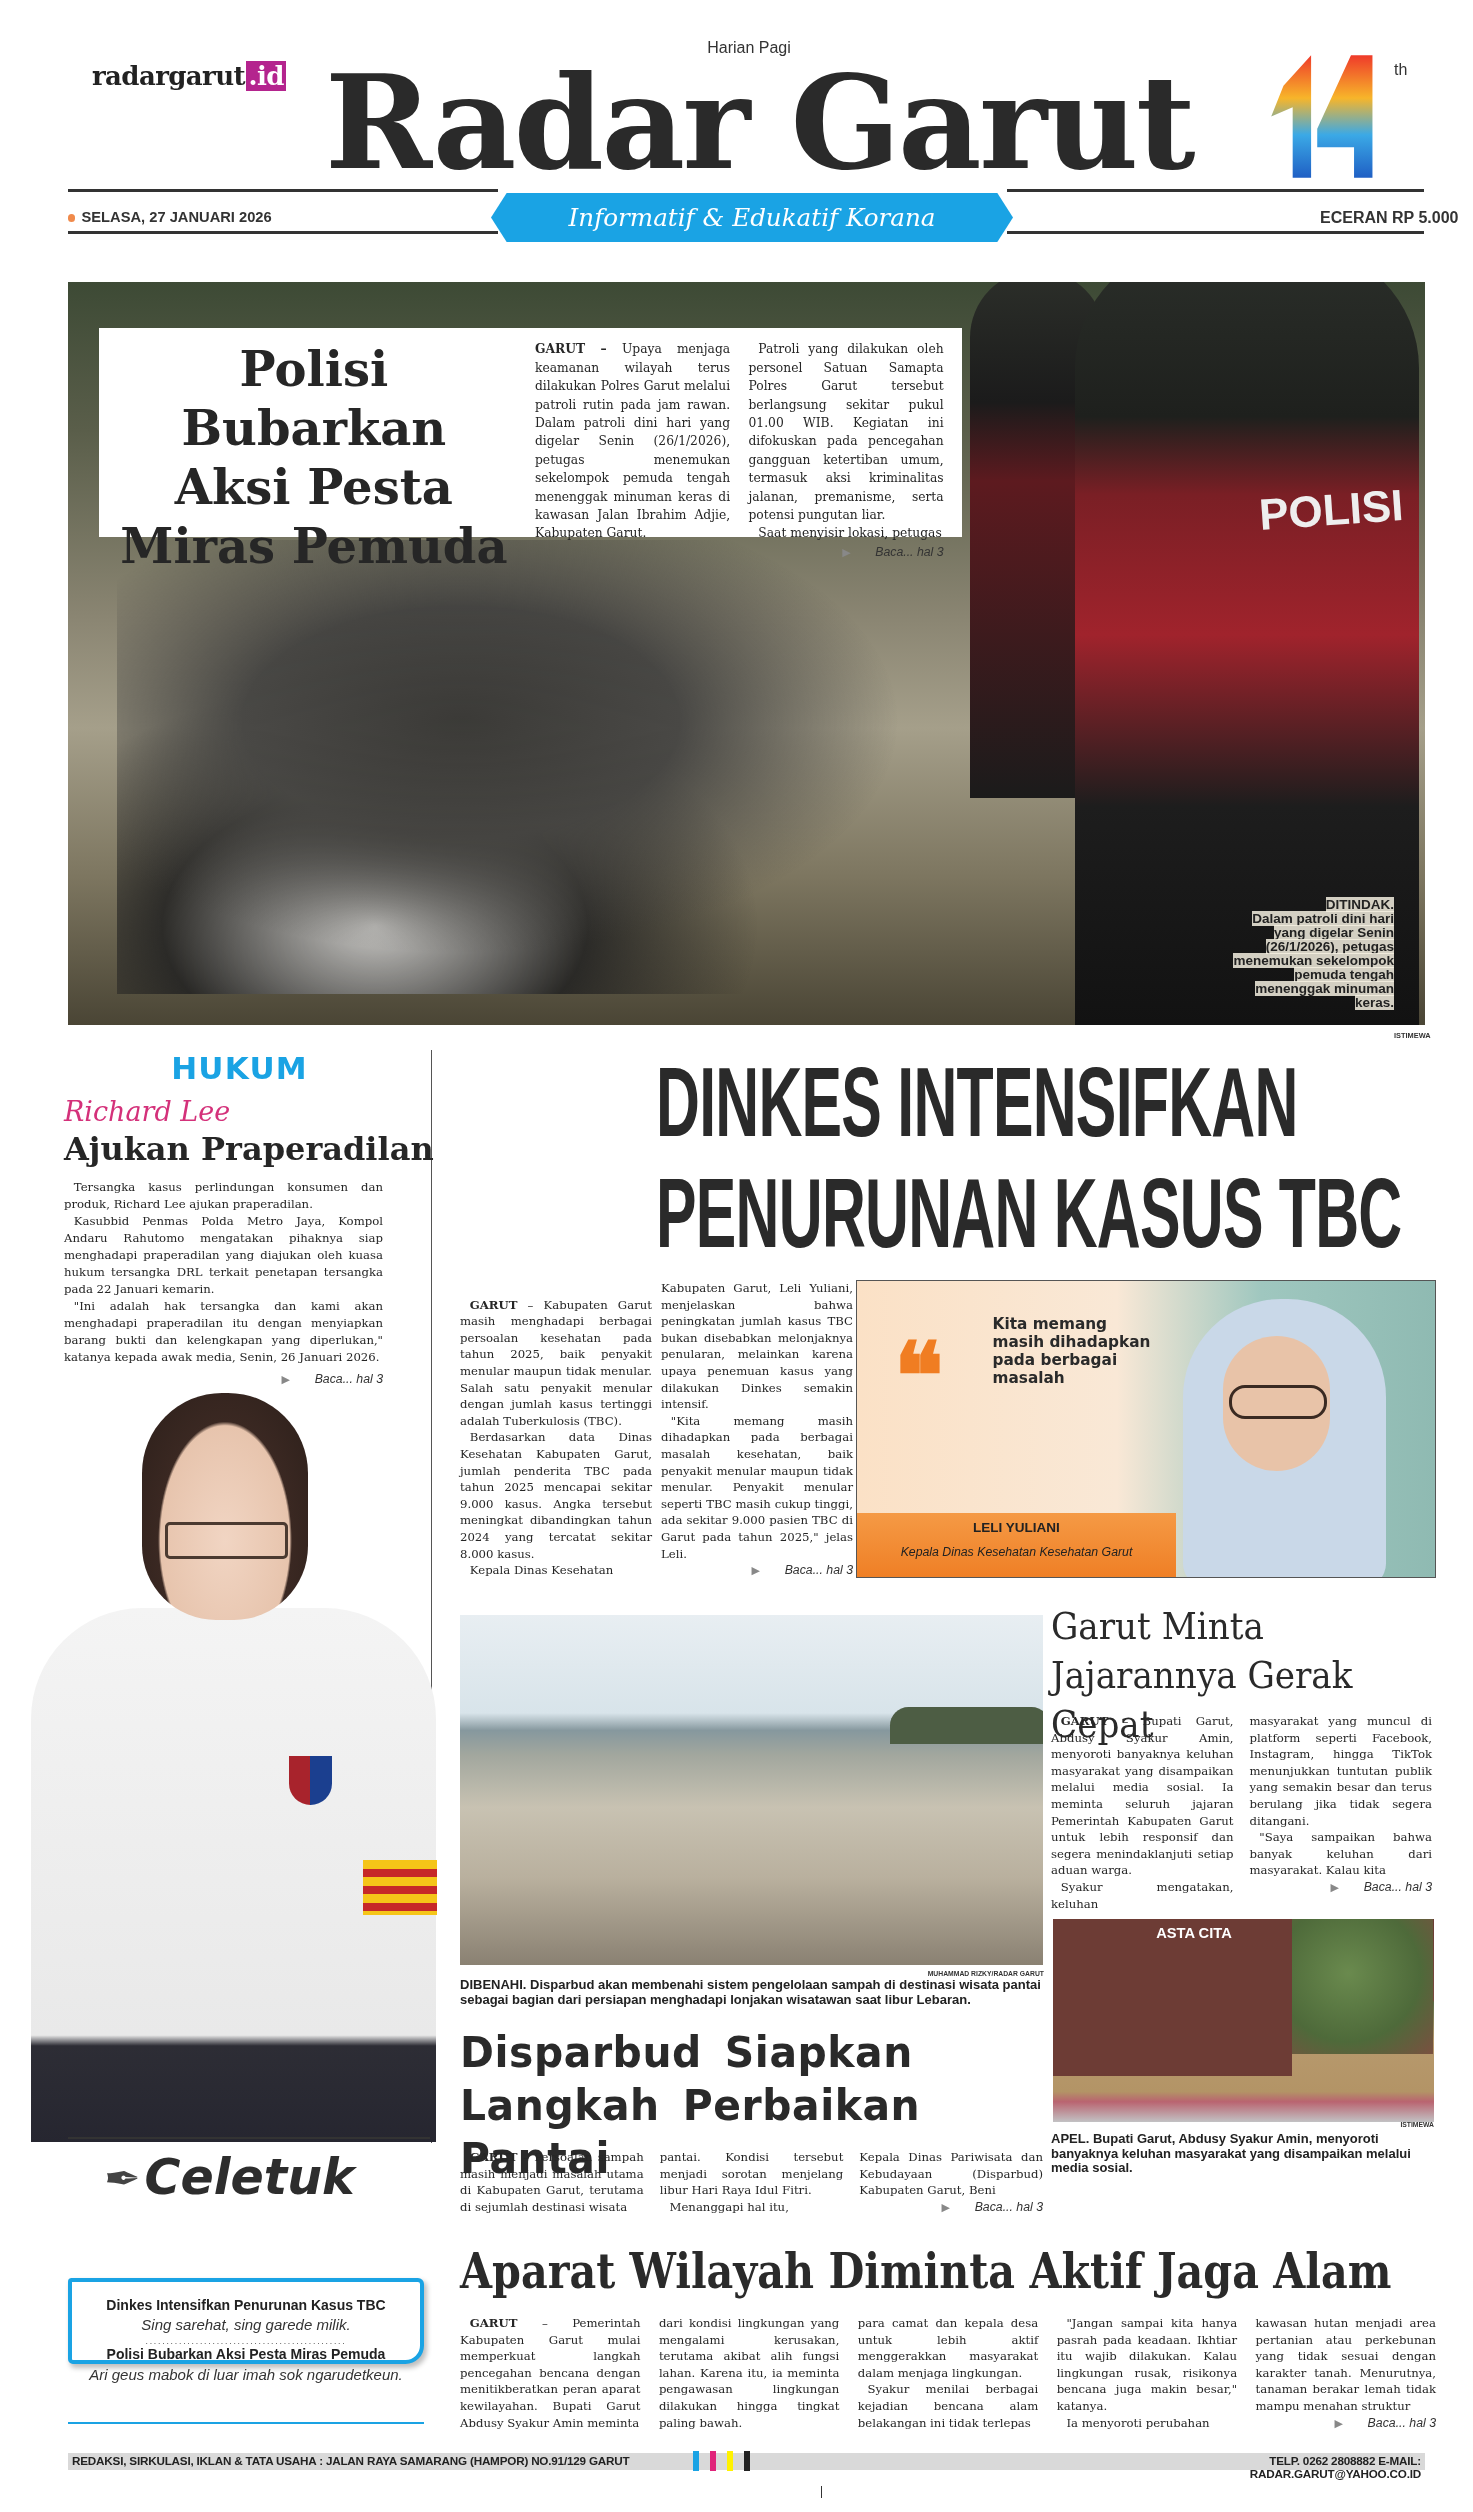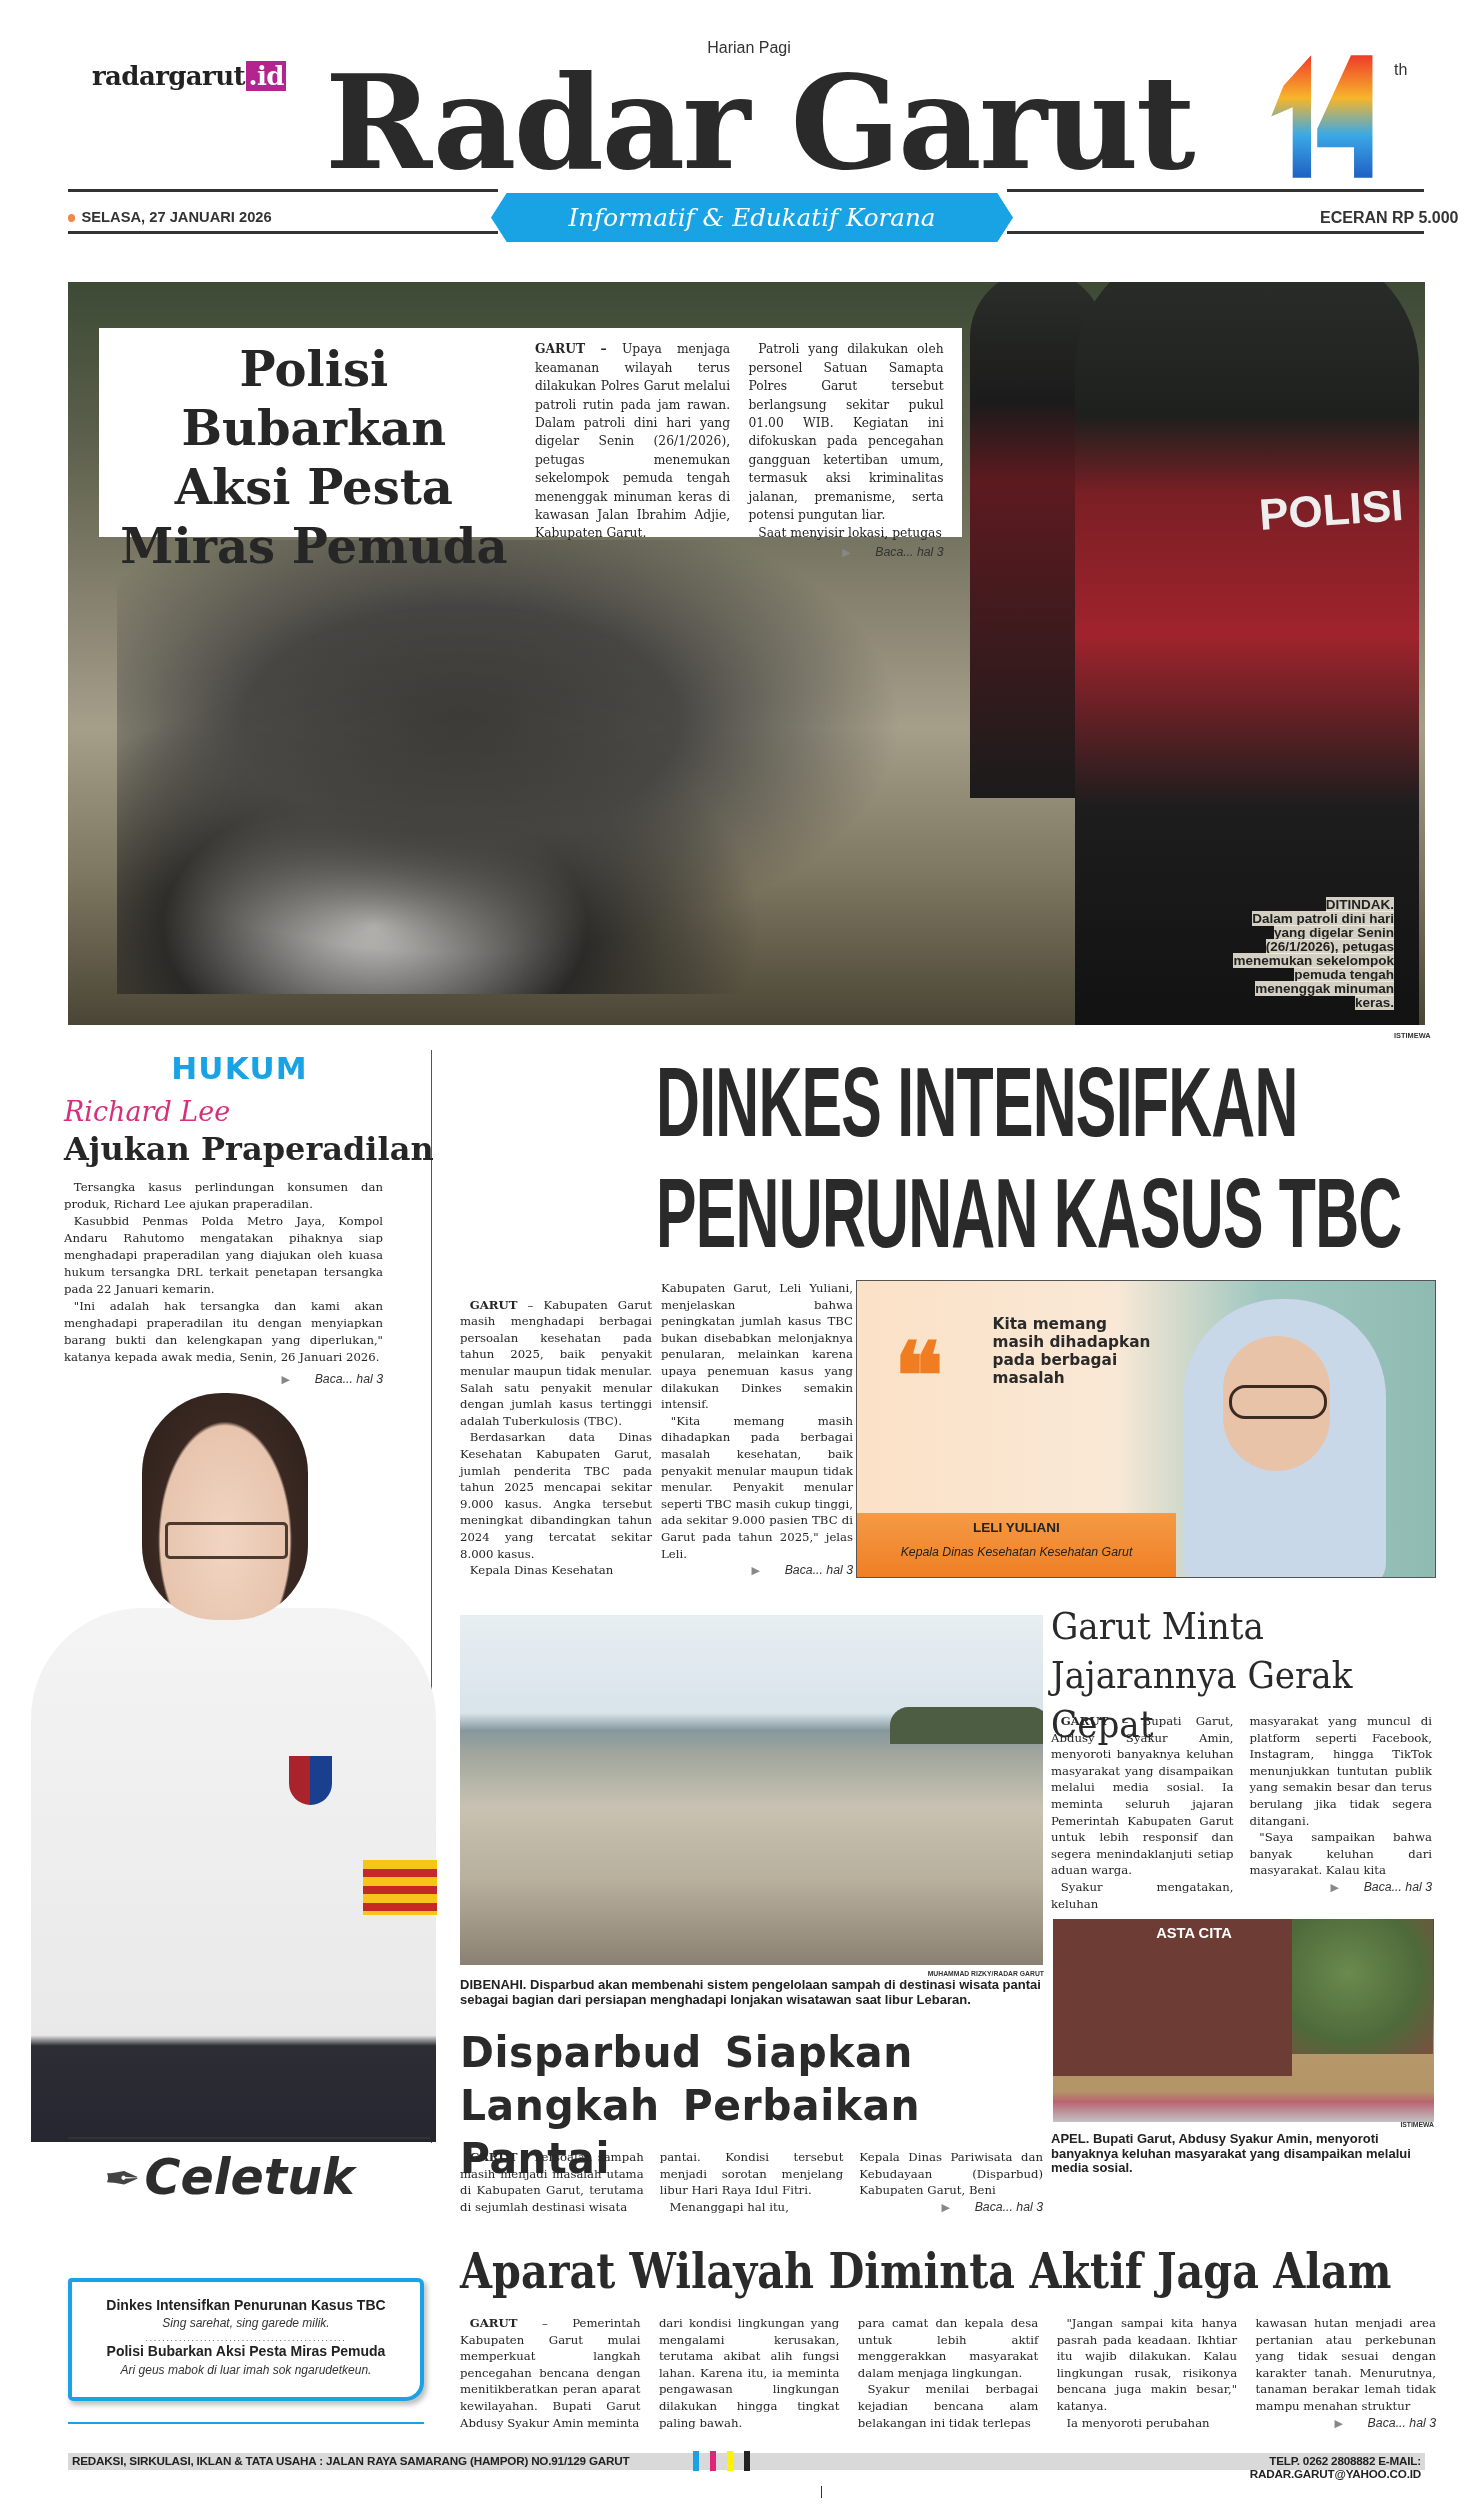--- a/index.html
+++ b/index.html
@@ -50,23 +50,23 @@
   .baca::before { content: "▶"; color: #888; font-style: normal; margin-right: 24.6px; font-size: 11px; }
   .portrait { left: 31px; top: 1381px; width: 405px; height: 761px; }
   .portrait .head { position: absolute; left: 111px; top: 12.3px; width: 166px; height: 227px; border-radius: 80px 80px 74px 74px; background: radial-gradient(ellipse at 50% 65%, #f1d5c3 0%, #e7c4ad 55%, #3a2822 57%, #2c1f1a 100%); }
   .portrait .glasses { position: absolute; left: 134px; top: 141px; width: 123px; height: 37px; border: 3.7px solid #4b3a30; border-radius: 4.9px; }
   .portrait .body { position: absolute; left: 0; top: 227px; width: 405px; height: 534px; border-radius: 111px 111px 0 0; background: linear-gradient(180deg, #f4f4f4 0%, #e9e9e9 80%, #2d2d35 82%, #262630 100%); }
   .portrait .badge { position: absolute; left: 258px; top: 375px; width: 43px; height: 49px; background: linear-gradient(90deg, #a8232c 50%, #1b3f8f 50%); border-radius: 0 0 21.5px 21.5px; }
   .portrait .stripe { position: absolute; left: 332px; top: 479px; width: 74px; height: 55px; background: repeating-linear-gradient(180deg, #f5c518 0 8.6px, #c62828 8.6px 17px); }
 
   .celetuk-logo { left: 104px; top: 2149px; font-family: "DejaVu Sans", sans-serif; font-weight: bold; font-style: italic; font-size: 49px; color: #2d2d2d; }
   .celetuk-logo .quill { font-size: 44px; margin-right: 3.7px; color: #444; font-style: normal; }
-  .celetuk-box { left: 68px; top: 2278px; width: 356px; height: 123px; border: 4.9px solid #1aa3e4; border-radius: 3.7px 6.1px 18.4px 4.9px; background: #fff; box-shadow: 2.5px 3.7px 4.9px rgba(0,0,0,0.25); text-align: center; padding-top: 14.7px; font-family: "Liberation Sans", sans-serif; }
+  .celetuk-box { left: 68px; top: 2278px; width: 356px; height: 86px; border: 4.9px solid #1aa3e4; border-radius: 3.7px 6.1px 18.4px 4.9px; background: #fff; box-shadow: 2.5px 3.7px 4.9px rgba(0,0,0,0.25); text-align: center; padding-top: 14.7px; font-family: "Liberation Sans", sans-serif; }
   .celetuk-box .t { font-weight: bold; font-size: 14px; color: #222; }
-  .celetuk-box .s { font-style: italic; font-size: 12px; color: #333; margin: 3.7px 0 2.5px; }
+  .celetuk-box .s { font-style: italic; font-size: 15px; color: #333; margin: 3.7px 0 2.5px; }
   .celetuk-box .sep { letter-spacing: 1.8px; color: #555; font-size: 8.6px; }
   .celetuk-rule { left: 68px; top: 2422px; width: 356px; height: 1.8px; background: #1aa3e4; }
 
   
   .main-headline { left: 467px; top: 1047px; width: 995px; text-align: center; font-family: "Liberation Sans", sans-serif; font-weight: bold; font-size: 98px; line-height: 111px; color: #2a2a2a; transform: scaleX(0.62); transform-origin: center top; letter-spacing: -1.2px; white-space: nowrap; }
   .tbc-body { left: 460px; top: 1280px; width: 393px; display: flex; gap: 9px; font-size: 11.7px; line-height: 16.6px; text-align: justify; align-items: flex-end; }
   .tbc-body > div { flex: 1; }
   .tbc-body p { text-indent: 9.8px; }
 
   .quote-card { left: 856px; top: 1280px; width: 580px; height: 298px; border: 1.2px solid #555; overflow: hidden;

